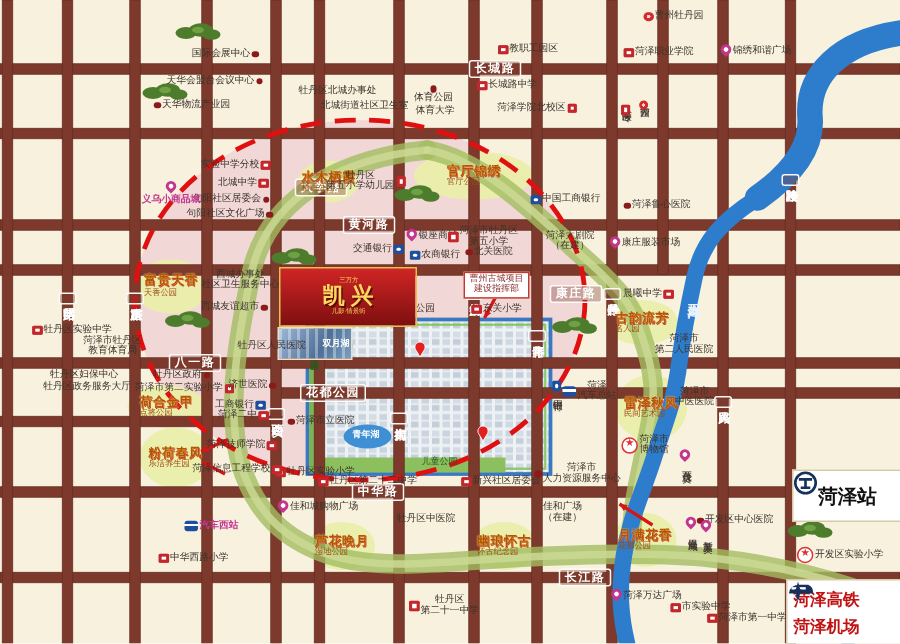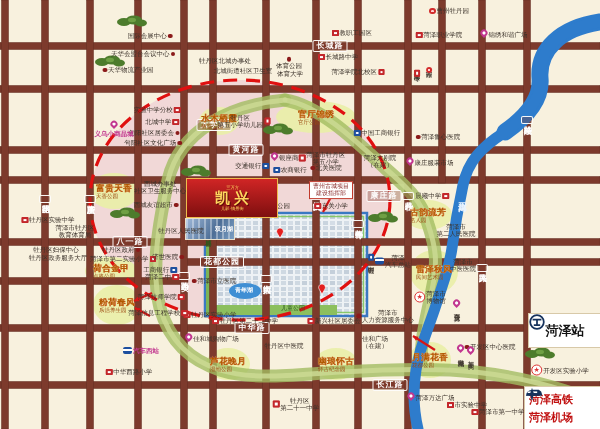--- a/index.html
+++ b/index.html
@@ -228,21 +228,21 @@
       <div class="rl rv" style="left: 482px; top: 268px;">人民路</div>
       <div class="rl rv" style="left: 527px; top: 120px;">桂陵路</div>
       <div class="gold" style="left: 219px; top: 121px;">
         <div class="g1">水木栖霞</div>
         <div class="g2">栖霞公园</div>
       </div>
       <div class="gold" style="left: 316px; top: 117px;">
         <div class="g1">官厅锦绣</div>
         <div class="g2">官厅公园</div>
       </div>
-      <div class="gold" style="left: 114px; top: 191px;">
+      <div class="gold" style="left: 114px; top: 191px; font-family: Liberation Mono, monospace;">
         <div class="g1">富贵天香</div>
         <div class="g2">天香公园</div>
       </div>
       <div class="gold" style="left: 111px; top: 271px;">
         <div class="g1">荷合金甲</div>
         <div class="g2">点将公园</div>
       </div>
       <div class="gold" style="left: 117px; top: 305px;">
         <div class="g1">粉荷春风</div>
         <div class="g2">乐活养生园</div>

